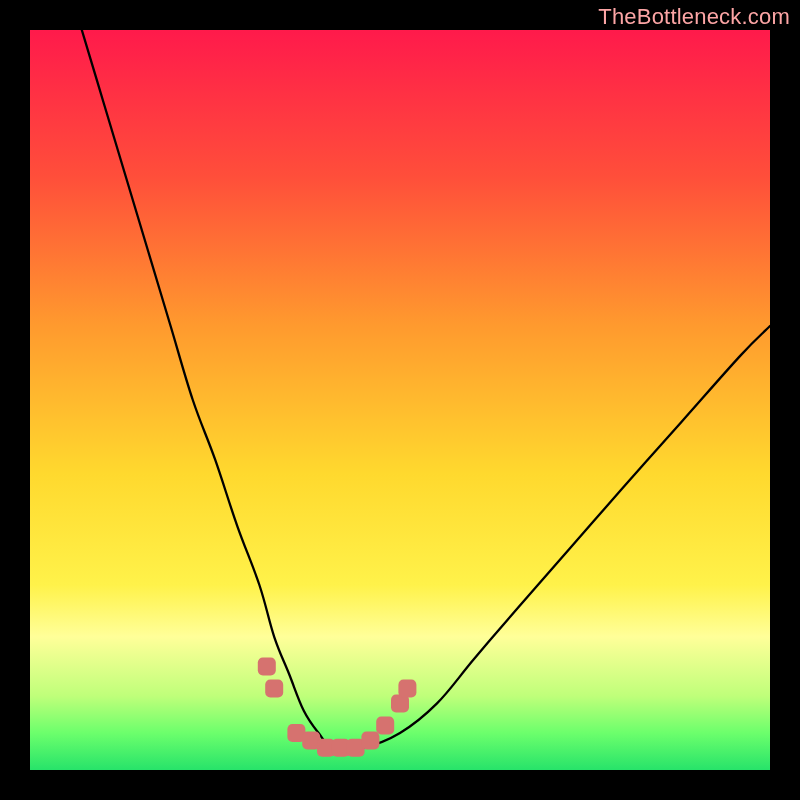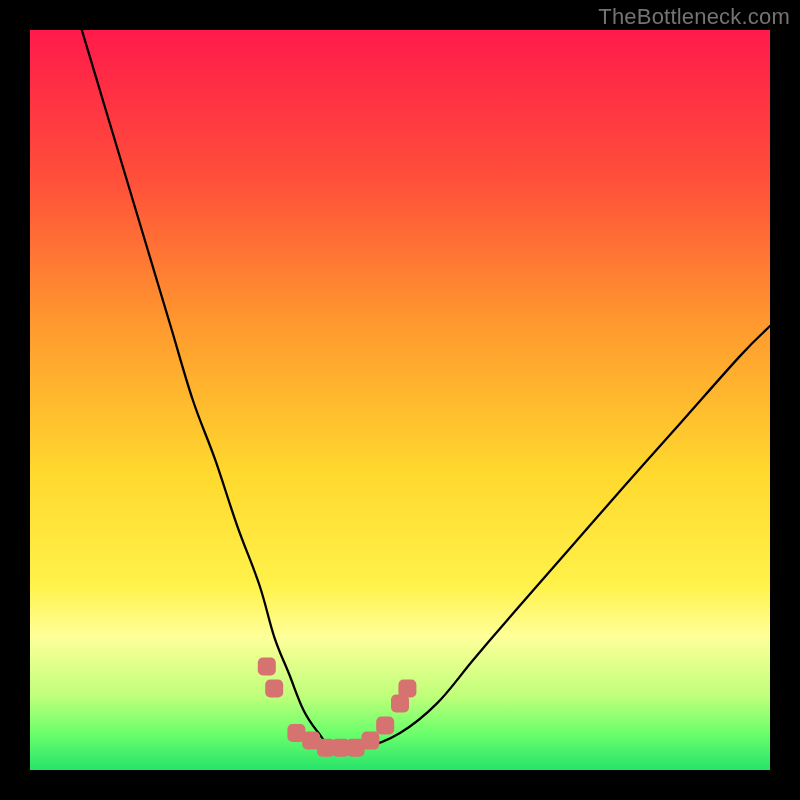--- a/index.html
+++ b/index.html
@@ -25,21 +25,21 @@
     top: 30px;
     width: 740px;
     height: 740px;
     background: #fff;
     overflow: hidden;
   }
   .watermark {
     position: absolute;
     top: 4px;
     right: 10px;
-    color: #737373;
+    color: #fca5a5;
     font-size: 22px;
     font-weight: 500;
     letter-spacing: 0.2px;
     z-index: 20;
   }
   svg { display: block; }
 </style>
 </head>
 <body>
 

